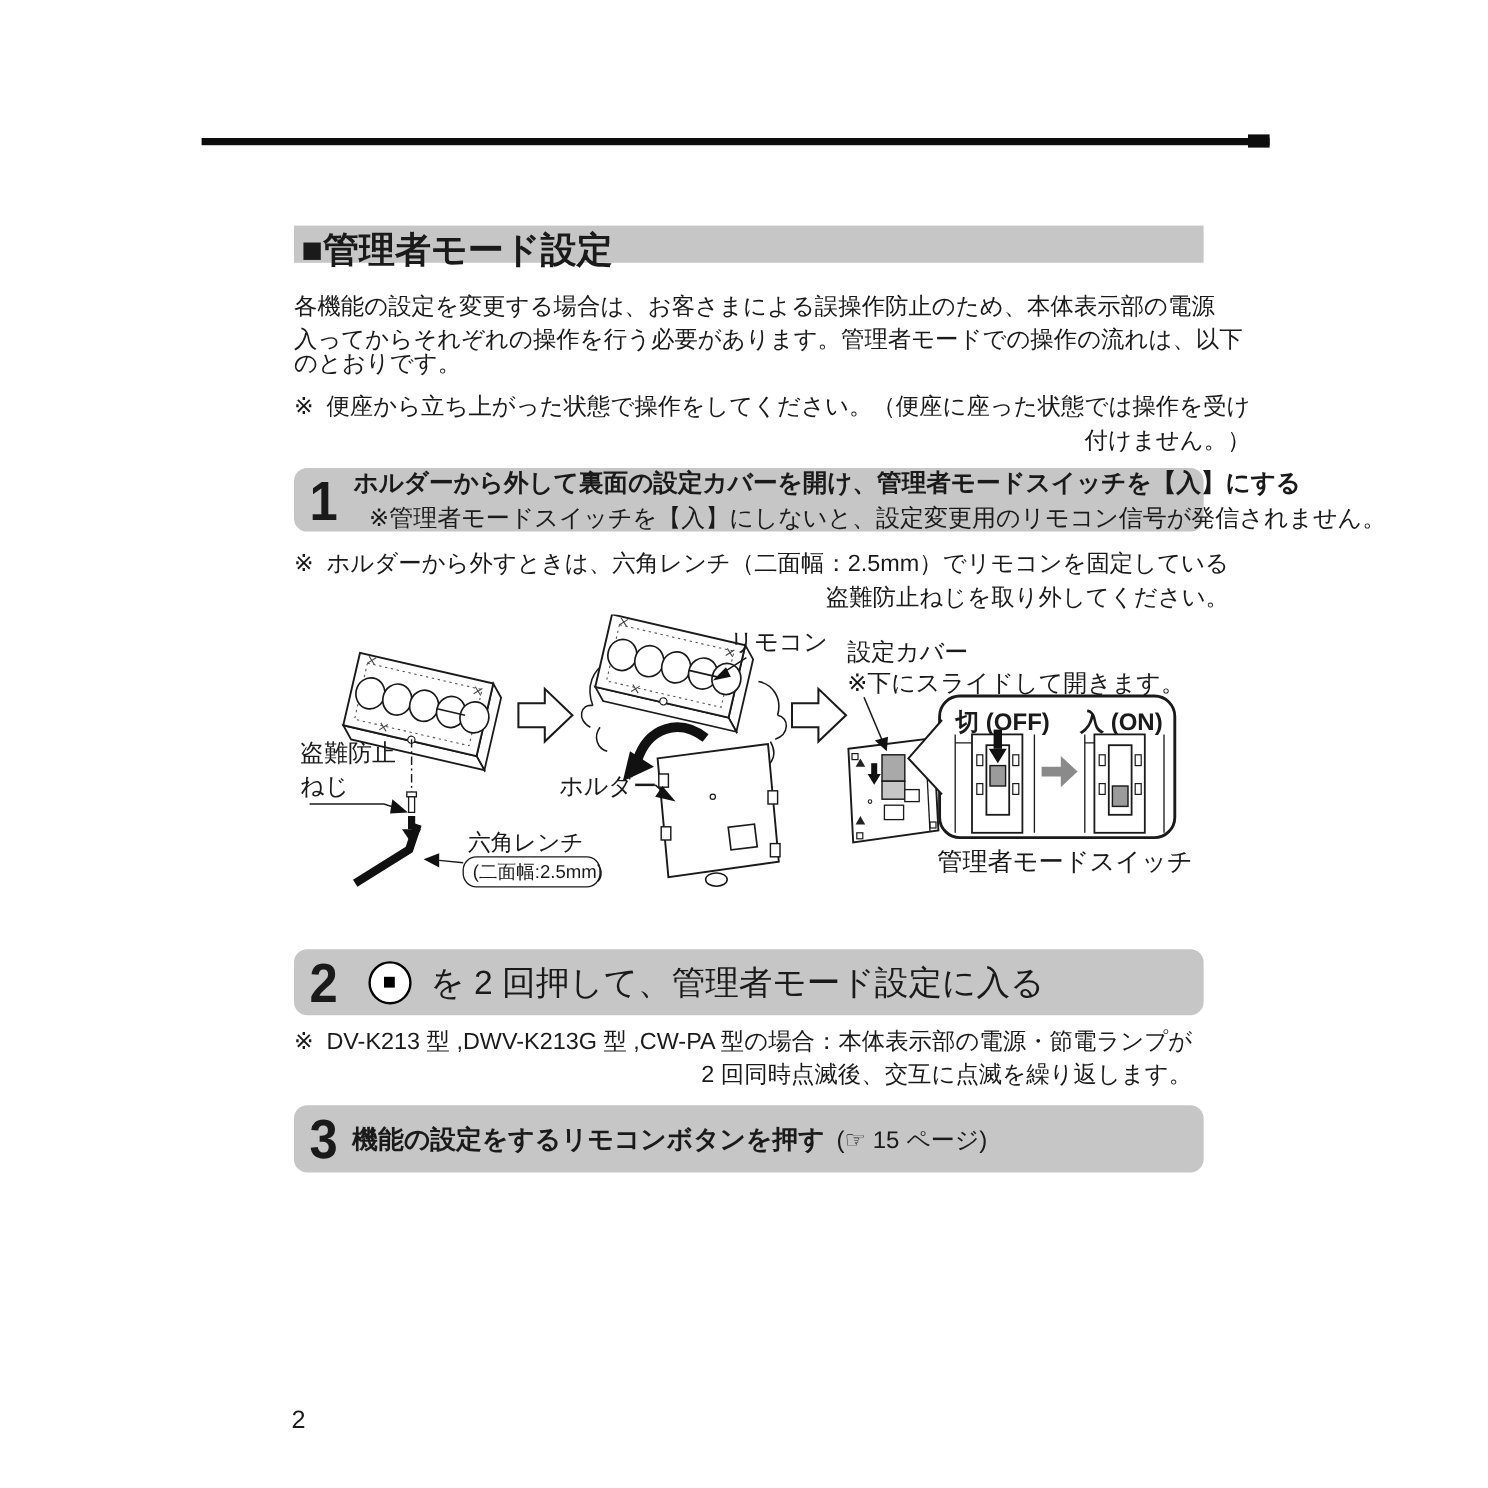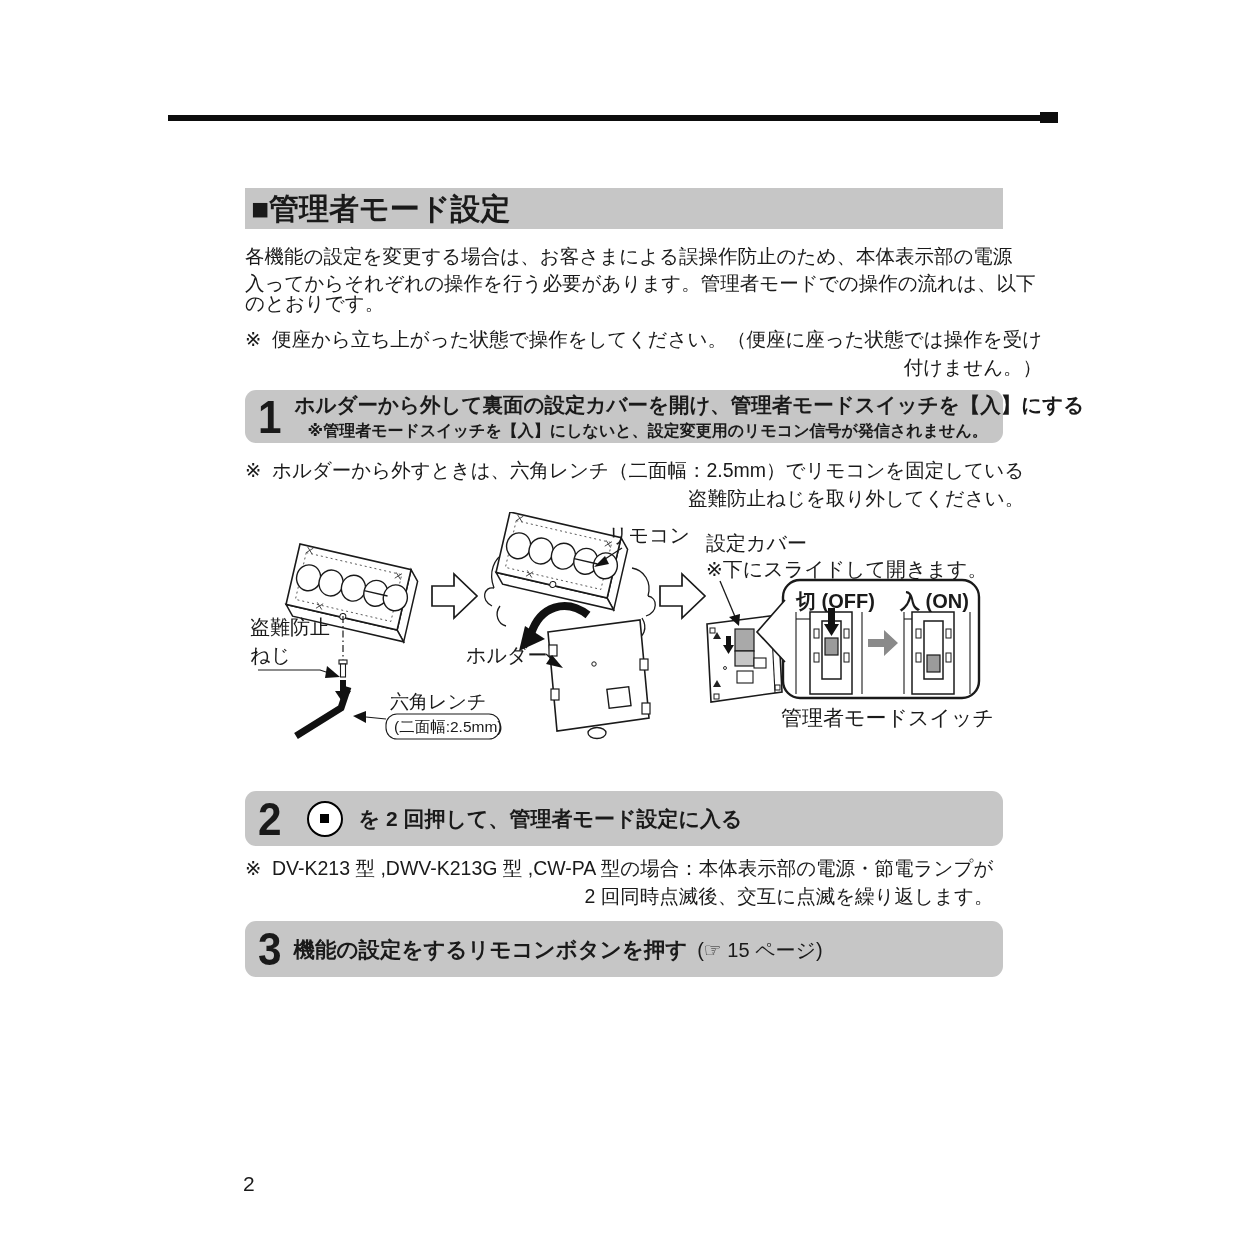--- a/index.html
+++ b/index.html
@@ -10,48 +10,48 @@
     --gray-arrow:#8a8a8a;
   }
   html,body{margin:0;padding:0;background:#ffffff;}
   .page{
     position:relative;width:1240px;height:1240px;background:#ffffff;overflow:hidden;
     font-family:"Liberation Sans","DejaVu Sans",sans-serif;color:var(--ink);
   }
   .top-rule{position:absolute;left:168px;top:115px;width:890px;height:6px;background:#0d0d0d;}
   .top-rule-cap{position:absolute;left:1040px;top:112px;width:18px;height:11px;background:#0d0d0d;}
   .section-header{
-    position:absolute;left:245px;top:188px;width:758px;height:41px;background:var(--bar-gray);
+    position:absolute;left:245px;top:188px;width:758px;height:31px;background:var(--bar-gray);
   }
   .section-header span{
     display:block;font-size:30px;font-weight:bold;line-height:41px;padding-left:6px;white-space:nowrap;
   }
   .bodyline{position:absolute;left:245px;width:770px;font-size:19.5px;line-height:27.5px;white-space:nowrap;}
   .note{position:absolute;left:245px;display:flex;font-size:19.5px;line-height:27.5px;}
   .note .marker{width:27px;flex:none;}
   .note .ntext div{white-space:nowrap;text-align:right;}
   .step{
     position:absolute;left:245px;width:758px;background:var(--bar-gray);border-radius:11px;
     display:flex;align-items:center;
   }
   .step .num{
     font-size:46px;font-weight:bold;line-height:1;margin-left:13px;flex:none;
     transform:scaleX(.92);transform-origin:left center;letter-spacing:-1px;
   }
   .step1{top:390px;height:53px;align-items:center;}
   .s1col{margin-left:12px;display:flex;flex-direction:column;justify-content:center;}
   .s1title{font-size:20.5px;font-weight:bold;white-space:nowrap;}
-  .s1sub{font-size:16px;font-weight:bold;white-space:nowrap;margin-left:13px;margin-top:2px;}
+  .s1sub{font-size:20px;font-weight:normal;white-space:nowrap;margin-left:13px;margin-top:2px;}
   .step2{top:791px;height:55px;}
   .stop-btn{
     width:32px;height:32px;border:2.5px solid #000;border-radius:50%;background:#fff;flex:none;
     margin-left:24px;display:flex;align-items:center;justify-content:center;
   }
   .stop-btn i{display:block;width:9px;height:9px;background:#000;}
-  .s2text{font-size:21px;font-weight:bold;white-space:nowrap;margin-left:16px;}
+  .s2text{font-size:28px;font-weight:normal;white-space:nowrap;margin-left:16px;}
   .step3{top:921px;height:56px;}
   .s3text{font-size:21.5px;font-weight:bold;white-space:nowrap;margin-left:11px;text-align:center;}
   .s3ref{font-size:20px;font-weight:normal;white-space:nowrap;margin-left:10px;padding-top:3px;}
   .page-number{position:absolute;left:243px;top:1172px;font-size:21px;letter-spacing:1px;}
   .diagram{position:absolute;left:248px;top:512px;}
   .diagram text{font-family:"Liberation Sans","DejaVu Sans",sans-serif;fill:var(--ink);}
 </style>
 </head>
 <body>
 

